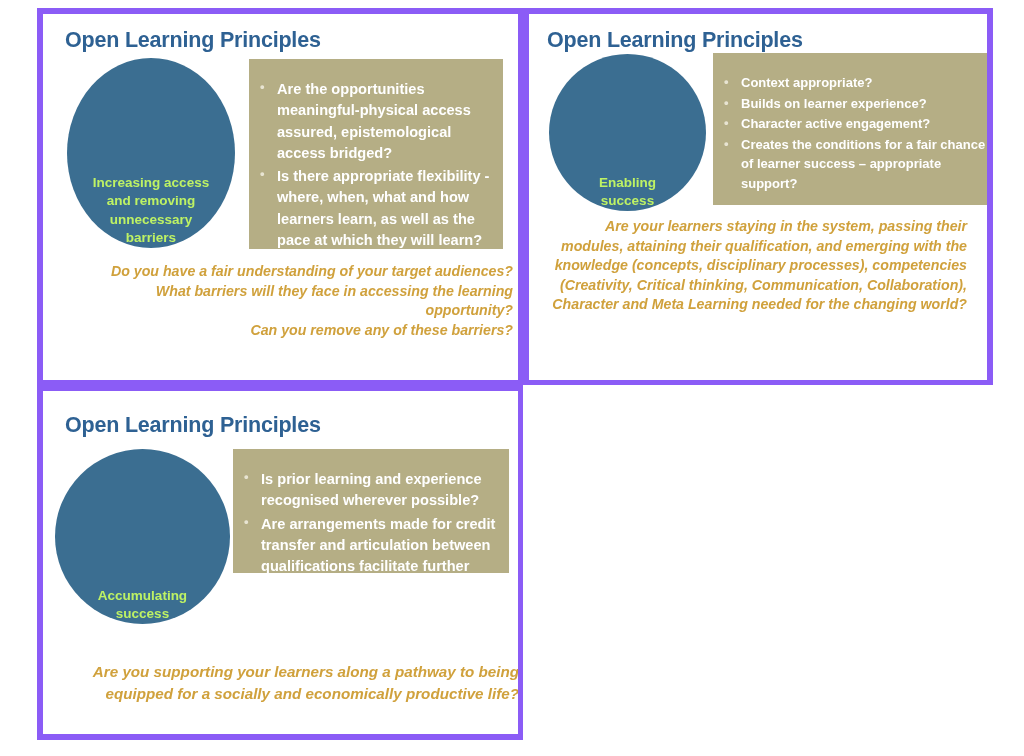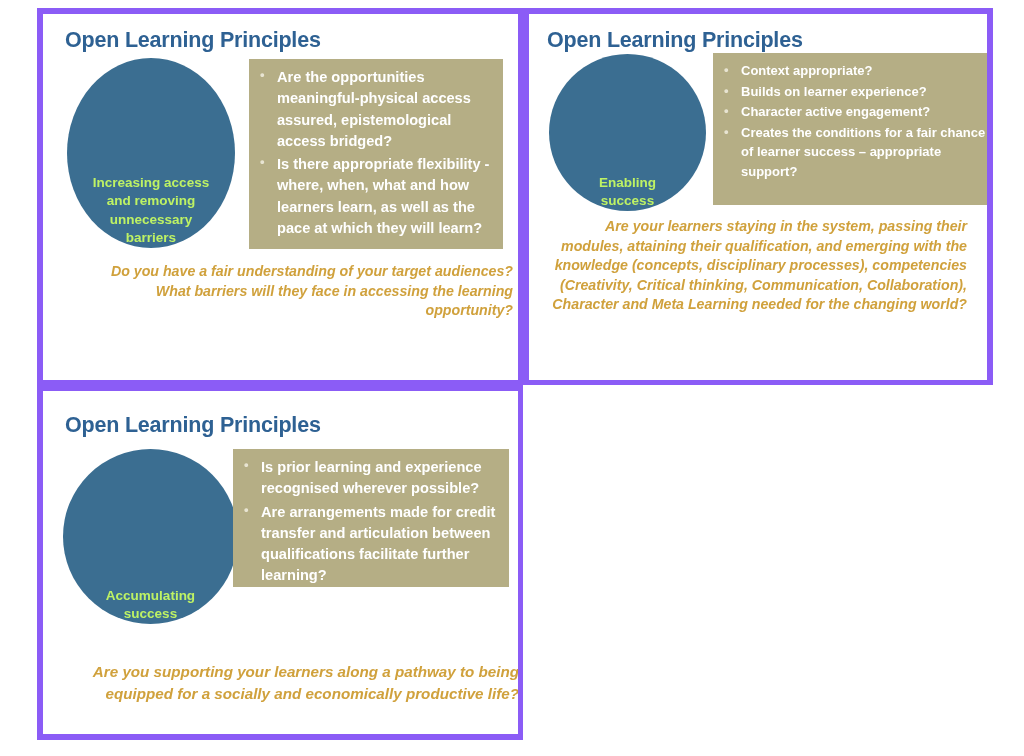--- a/index.html
+++ b/index.html
@@ -89,21 +89,21 @@
     padding: 0 14px;
     box-sizing: border-box;
   }
   .principle-circle span { display: block; }
 
   
   .bullet-box {
     position: absolute;
     background: #b5ae85;
     box-sizing: border-box;
-    padding: 8px 10px 8px 8px;
+    padding: 20px 10px 8px 8px;
   }
   .bullet-box ul {
     margin: 0;
     padding: 0;
     list-style: none;
   }
   .bullet-box li {
     position: relative;
     color: #ffffff;
     font-weight: bold;
@@ -149,24 +149,24 @@
     left: 20px; top: 40px; width: 157px; height: 157px;
   }
   #box-enabling-success {
     left: 184px; top: 39px; width: 292px; height: 152px;
   }
   #box-enabling-success li { font-size: 13px; line-height: 1.5; margin-bottom: 1px; }
   #prompt-enabling-success { left: 18px; top: 203px; width: 420px; }
 
   #panel-accumulating-success .panel-title { left: 22px; top: 22px; }
   #circle-accumulating-success {
-    left: 20px; top: 58px; width: 175px; height: 175px;
+    left: 12px; top: 58px; width: 175px; height: 175px;
   }
   #box-accumulating-success {
-    left: 190px; top: 58px; width: 276px; height: 138px;
+    left: 190px; top: 58px; width: 276px; height: 124px;
   }
   #prompt-accumulating-success { left: 26px; top: 270px; width: 450px; font-size: 15.2px; line-height: 1.45; }
 </style>
 </head>
 <body>
 
 <div id="slide-grid">
 
   <div class="panel" id="panel-increasing-access">
 
@@ -185,20 +185,21 @@
       <ul>
         <li>Are the opportunities meaningful-physical access assured, epistemological access bridged?</li>
         <li>Is there appropriate flexibility - where, when, what and how learners learn, as well as the pace at which they will learn?</li>
       </ul>
     </div>
 
     <div class="prompt-text indent-second" id="prompt-increasing-access">
       <p>Do you have a fair understanding of your target audiences?</p>
       <p>What barriers will they face in accessing the learning</p>
       <p> opportunity?</p>
+      <p>Can you remove any of these barriers?</p>
     </div>
   </div>
 
   <div class="panel" id="panel-enabling-success">
 
     <div class="panel-title">Open Learning Principles</div>
 
     <div class="principle-circle" id="circle-enabling-success">
       <div>
         <span>Enabling</span>

